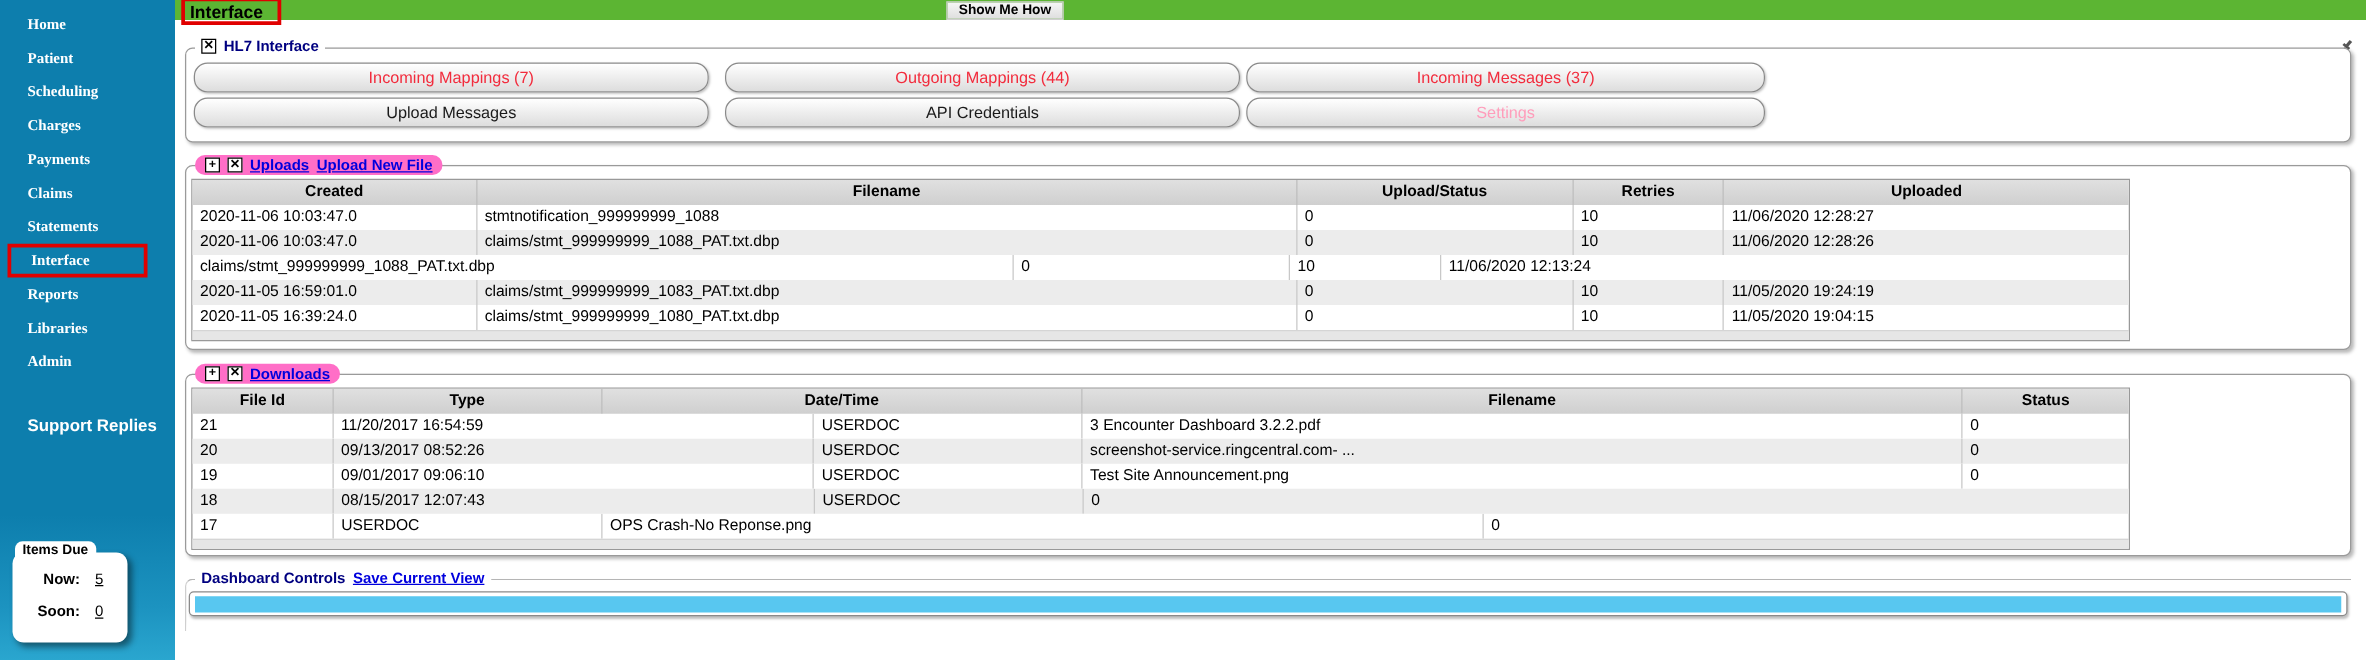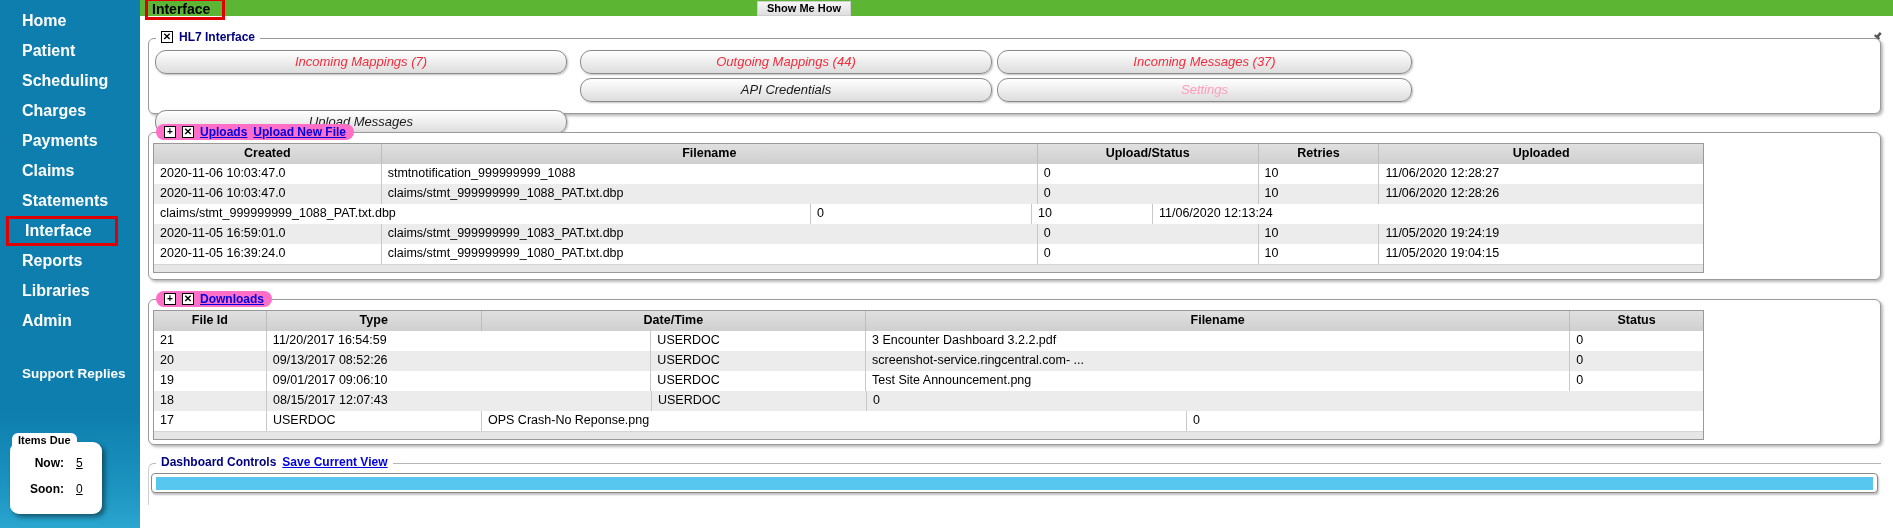--- a/index.html
+++ b/index.html
@@ -3,21 +3,21 @@
 <meta charset="utf-8">
 <style>
   * { margin:0; padding:0; box-sizing:border-box; }
   html,body { width:1893px; height:528px; background:#fff; overflow:hidden;
               font-family:"Liberation Sans", sans-serif; }
   #app { position:relative; width:1893px; height:528px; background:#fff; }
 
   
   .sidebar { position:absolute; left:0; top:0; width:140px; height:528px;
              background:linear-gradient(180deg,#0d7ead 0%, #0d7ead 78%, #1c93c0 92%, #2aa6cf 100%); }
-  .nav-item { color:#fff; font-weight:bold; font-size:16px; padding:6px 0 6px 22px; cursor:pointer; }
+  .nav-item { color:#fff; font-weight:bold; font-size:12px; padding:6px 0 6px 22px; cursor:pointer;font-family:Liberation Serif, serif; }
   .nav-item.active { border:3px solid #e00000; padding:3px 0 3px 19px; width:112px; margin-left:6px; }
   .nav-item.active span { margin-left:-3px; }
   .nav-gap { height:24px; }
   .support-item { color:#fff; font-weight:bold; font-size:13.5px; padding:6px 0 6px 22px; cursor:pointer; }
 
   .items-due { position:absolute; left:10px; top:442px; width:92px; height:72px;
                background:#fff; border-radius:9px; box-shadow:3px 3px 5px rgba(0,0,0,.45); }
   .items-due-legend { position:absolute; left:2px; top:-9px; background:#fff; border-radius:6px 6px 0 0;
                       padding:1px 6px 0 6px; font-size:11px; font-weight:bold; color:#000; }
   .due-row { display:flex; align-items:center; margin:14px 0 0 10px; }
@@ -43,21 +43,21 @@
   .legend.pink { background:#ff6ec7; border-radius:9px; padding:1px 8px; }
   .legend-title-navy { color:#000080; font-weight:bold; font-size:12px; }
   .mini-box { display:inline-block; width:12px; height:12px; border:1px solid #000; background:#fff;
               font-size:10px; line-height:10px; text-align:center; color:#000; cursor:pointer; font-weight:bold; }
   .legend-link { color:#0000dd; font-weight:bold; font-size:12px; text-decoration:underline; cursor:pointer; }
 
   
   .hl7-btn { position:absolute; height:24px; border:1px solid #8a8a8a; border-radius:11px;
              background:linear-gradient(#ffffff,#ececec 55%,#dddddd);
              font-size:13px; text-align:center; line-height:22px; cursor:pointer;
-             box-shadow:1px 1px 2px rgba(0,0,0,.25);font-style:italic; }
+             box-shadow:1px 1px 2px rgba(0,0,0,.25); }
   .hl7-btn.red { color:#f22c3d; }
   .hl7-btn.black { color:#1a1a1a; }
   .hl7-btn.pink { color:#ff9dbb; }
 
   .pushpin { position:absolute; left:1728px; top:30px; width:16px; height:16px; cursor:pointer; }
 
   
   .dtable { position:absolute; left:4px; border:1px solid #999; background:#fff; }
   .tr { display:flex; height:20px; overflow:hidden; }
   .tr.head { background:linear-gradient(#e0e0e0,#cfcfcf); }
@@ -123,21 +123,21 @@
     </svg>
 
     <div class="fieldset" style="left:8px; top:38px; width:1733px; height:76px;">
       <div class="legend">
         <span class="mini-box">✕</span>
         <span class="legend-title-navy">HL7 Interface</span>
       </div>
       <button class="hl7-btn red" style="left:6px;    top:11px; width:412px;">Incoming Mappings (7)</button>
       <button class="hl7-btn red" style="left:431px;  top:11px; width:412px;">Outgoing Mappings (44)</button>
       <button class="hl7-btn red" style="left:848px;  top:11px; width:415px;">Incoming Messages (37)</button>
-      <button class="hl7-btn black" style="left:6px;    top:39px; width:412px;margin-top:32px;">Upload Messages</button>
+      <button class="hl7-btn black" style="left:6px;    top:39px; width:412px;">Upload Messages</button>
       <button class="hl7-btn black" style="left:431px;  top:39px; width:412px;">API Credentials</button>
       <button class="hl7-btn pink" style="left:848px;  top:39px; width:415px;">Settings</button>
     </div>
 
     <div class="fieldset" style="left:8px; top:132px; width:1733px; height:148px;">
       <div class="legend pink">
         <span class="mini-box">+</span>
         <span class="mini-box">✕</span>
         <span class="legend-link">Uploads</span>
         <span class="legend-link">Upload New File</span>

